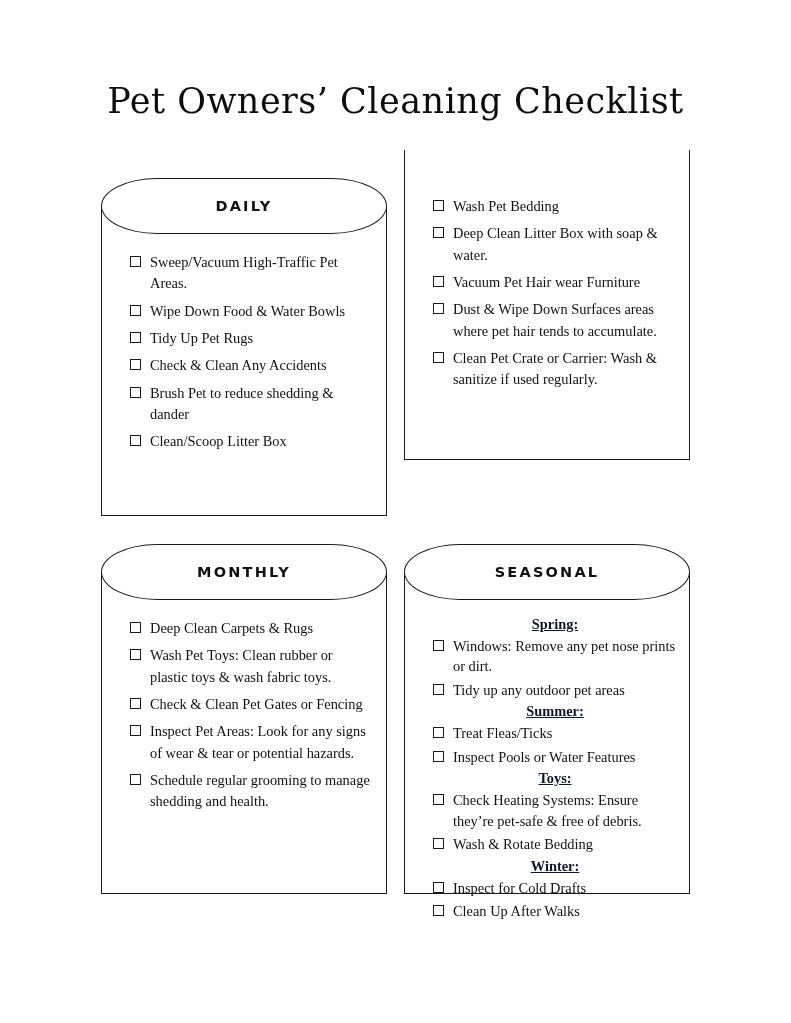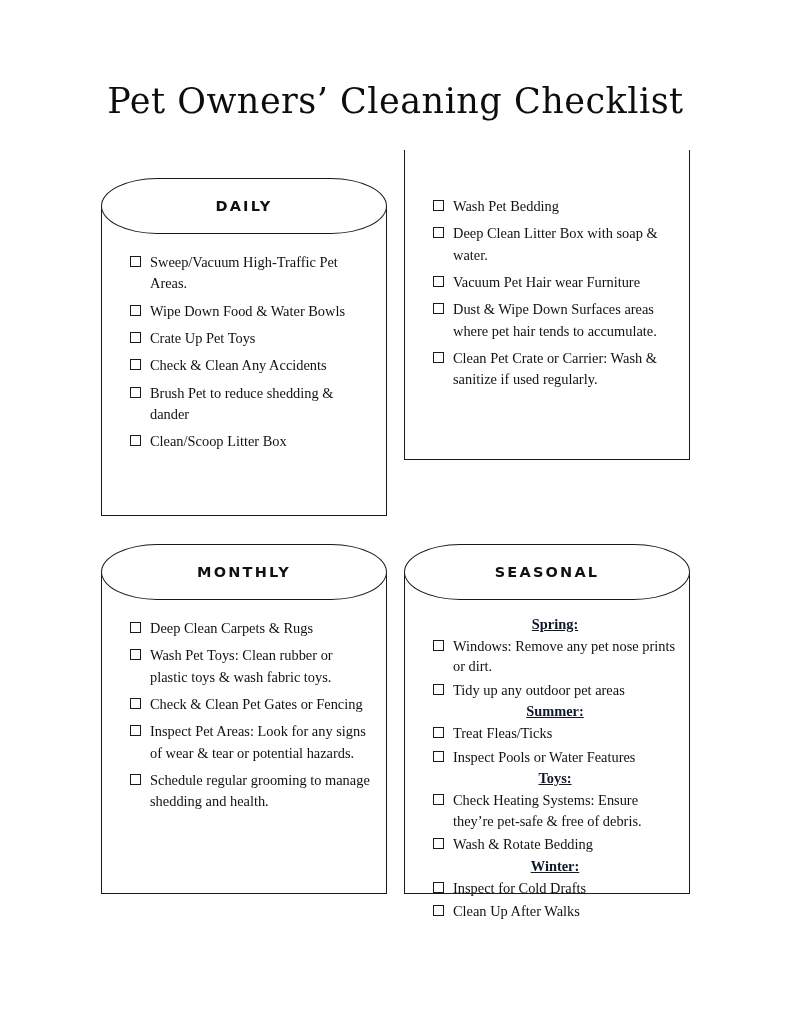--- a/index.html
+++ b/index.html
@@ -142,21 +142,21 @@
           <li>
             <span class="checkbox"></span>
             <span class="item-text">Sweep/Vacuum High-Traffic Pet Areas.</span>
           </li>
           <li>
             <span class="checkbox"></span>
             <span class="item-text">Wipe Down Food &amp; Water Bowls</span>
           </li>
           <li>
             <span class="checkbox"></span>
-            <span class="item-text">Crate Up Pet Toys</span>
+            <span class="item-text">Tidy Up Pet Rugs</span>
           </li>
           <li>
             <span class="checkbox"></span>
             <span class="item-text">Check &amp; Clean Any Accidents</span>
           </li>
           <li>
             <span class="checkbox"></span>
             <span class="item-text">Brush Pet to reduce shedding &amp; dander</span>
           </li>
           <li>

